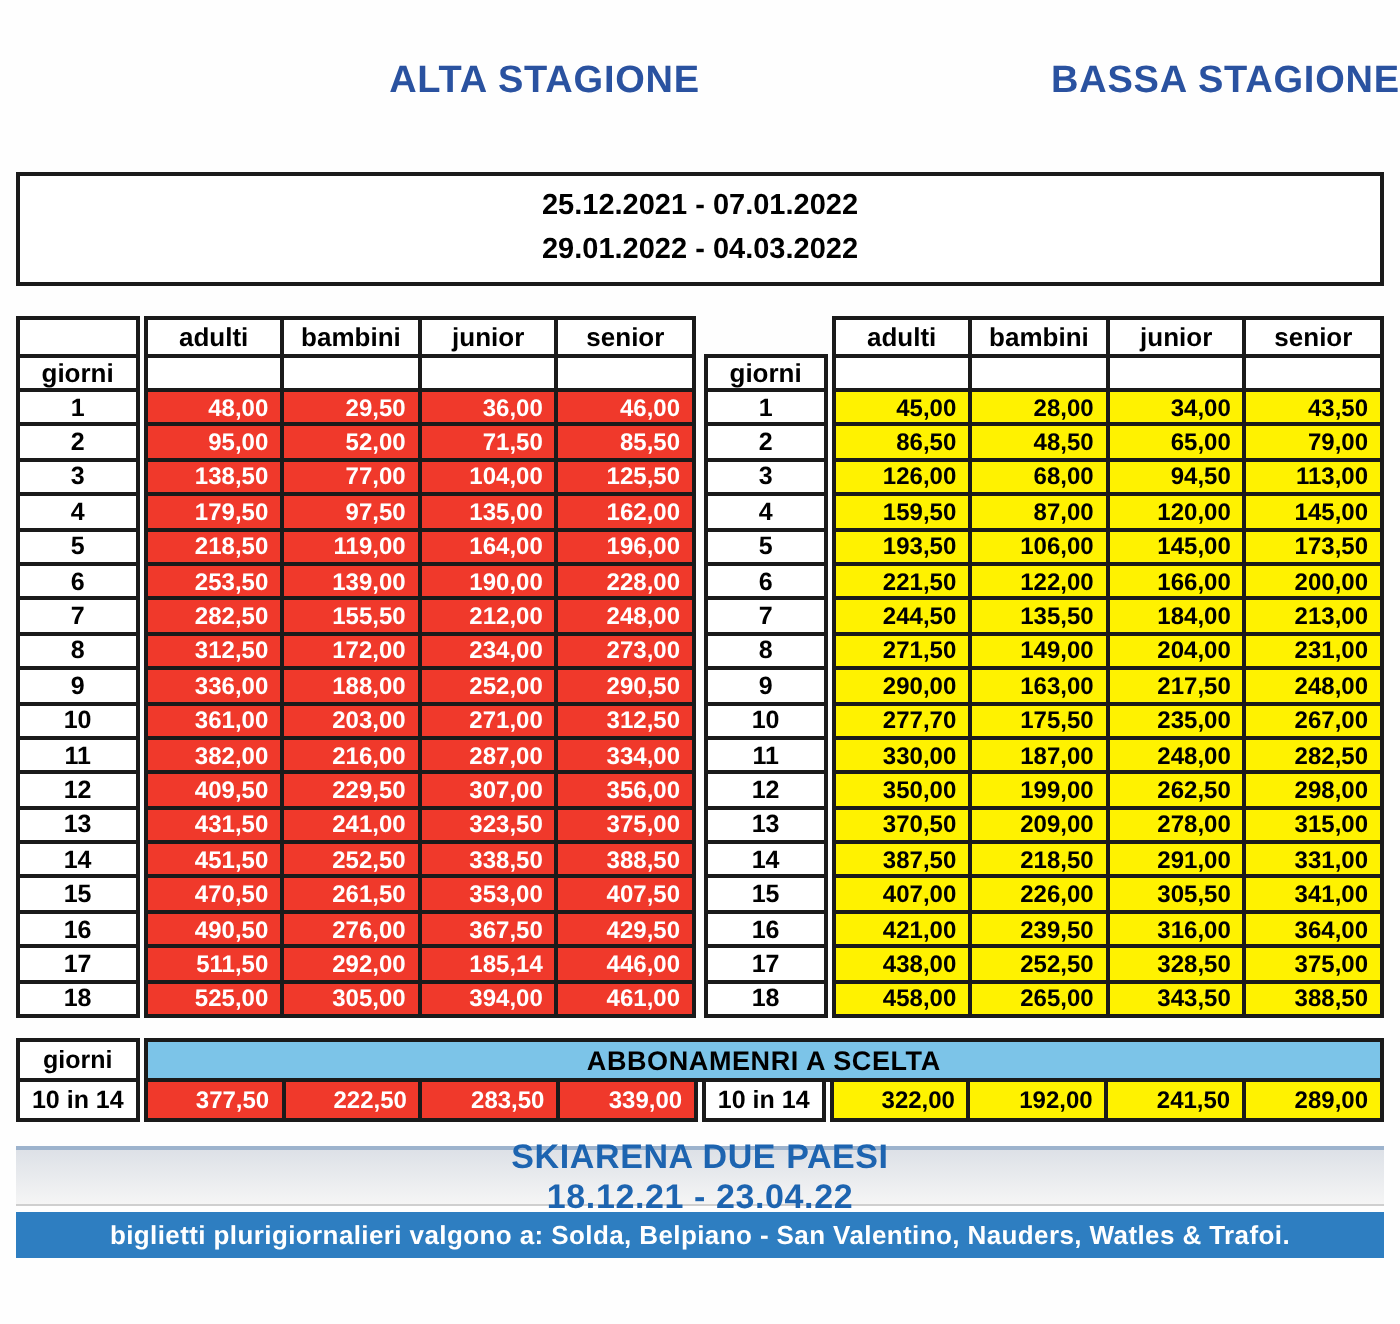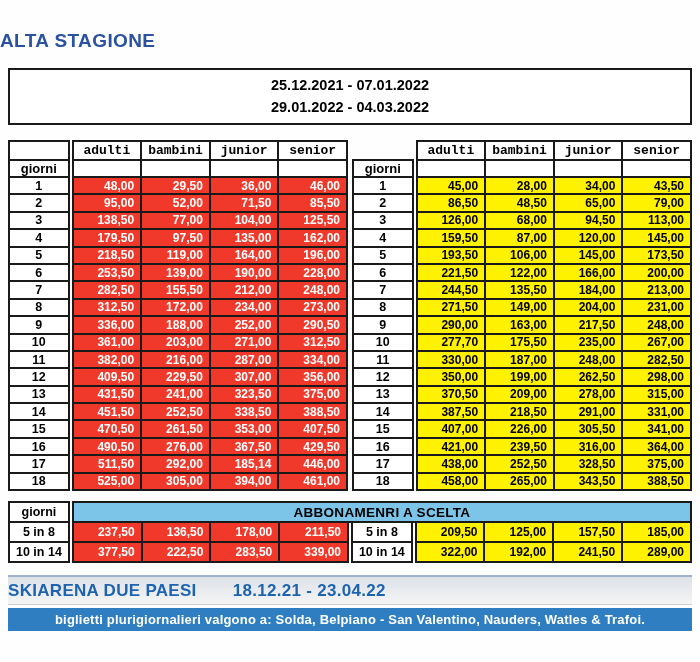--- a/index.html
+++ b/index.html
@@ -1,57 +1,58 @@
 <!DOCTYPE html>
 <html><head>
 <meta charset="utf-8">
 <style>
   html,body{margin:0;padding:0;background:#fff;}
   .page{width:700px;height:662px;background:#fefefe;font-family:"Liberation Sans",sans-serif;color:#000;overflow:hidden;}
 
   .titles{display:flex;padding-top:30px;}
-  .title{flex:1;text-align:left;font-size:19px;font-weight:bold;color:#2a52a0;letter-spacing:.4px;}
-
-  .dates{display:flex;gap:3px;margin:16px 8px 0;}
+  .title{flex:1;text-align:right;font-size:19px;font-weight:bold;color:#2a52a0;letter-spacing:.4px;}
+
+  .dates{display:flex;gap:3px;margin:34px 8px 0;}
   .datebox{flex:1;border:2px solid #1a1a1a;padding:4px 0 5px;background:#fff;}
   .dateline{text-align:center;font-size:14.5px;font-weight:bold;line-height:22px;white-space:nowrap;}
 
   .tables{display:flex;gap:4px;margin:15px 8px 0;}
   table{border-collapse:collapse;table-layout:fixed;}
   .c-g{width:60px}.c-s{width:4px}.c-d{width:69px}
   td,th{padding:0;font-weight:bold;vertical-align:middle;}
   .b{border:2px solid #1a1a1a;background:#fff;}
   .sp{border:none;background:transparent;}
   .noborder{border:none;background:transparent;}
-  th.b{font-size:13px;height:17px;text-align:center;font-weight:bold;font-family:Liberation Mono, monospace;}
+  th.b{font-size:13px;height:17px;text-align:center;font-weight:bold;}
   .giorni-cell{font-size:13px;text-align:center;height:13px;}
   .day{font-size:12.5px;text-align:center;height:15.4px;}
   .red{background:#f0392b;color:#fff;text-align:right;padding-right:6px;font-size:12px;}
   .yel{background:#fff200;color:#000;text-align:right;padding-right:6px;font-size:12px;}
 
   .t-bottom{margin:10px 8px 0;}
   .t-bottom td{height:18px;}
   .blue-h{background:#7cc4e8;font-size:13.5px;text-align:center;letter-spacing:.3px;margin-top:11px;}
   .lbl{font-size:12.5px;text-align:center;}
 
   .ski-band{margin:12px 8px 0;height:27px;background:linear-gradient(180deg,#dde1e7,#f5f5f5);
     border-top:2px solid #9db3cd;border-bottom:1px solid #cfcfcf;
-    display:flex;align-items:center;gap:36px;
-    font-weight:bold;font-size:17px;color:#1d64b0;letter-spacing:.3px;}
+    display:flex;align-items:center;justify-content:center;
+    font-weight:bold;font-size:17px;color:#1d64b0;letter-spacing:.3px;flex-direction:column;}
   .note-banner{margin:3px 8px 0;height:23px;background:#2e7ec1;color:#ffffff;
     display:flex;align-items:center;justify-content:center;
     font-weight:bold;font-size:13px;letter-spacing:.2px;white-space:nowrap;}
 </style>
 </head>
 <body>
 
 <div class="page">
 
   <div class="titles">
     <div class="title">ALTA STAGIONE</div>
+    <div class="title">BASSA STAGIONE</div>
   </div>
 
   <div class="dates">
     <div class="datebox">
       <div class="dateline">25.12.2021 - 07.01.2022</div>
       <div class="dateline">29.01.2022 - 04.03.2022</div>
     </div>
   </div>
 
   <div class="tables">
@@ -462,35 +463,20 @@
     </colgroup>
     <thead>
       <tr>
         <td class="b lbl">giorni</td>
         <td class="sp"></td>
         <td class="b blue-h" colspan="11">ABBONAMENRI A SCELTA</td>
       </tr>
     </thead>
     <tbody>
 
-        <tr>
-          <td class="b lbl">5 in 8</td>
-          <td class="sp"></td>
-          <td class="b red">237,50</td>
-          <td class="b red">136,50</td>
-          <td class="b red">178,00</td>
-          <td class="b red">211,50</td>
-          <td class="sp"></td>
-          <td class="b lbl">5 in 8</td>
-          <td class="sp"></td>
-          <td class="b yel">209,50</td>
-          <td class="b yel">125,00</td>
-          <td class="b yel">157,50</td>
-          <td class="b yel">185,00</td>
-        </tr>
 
         <tr>
           <td class="b lbl">10 in 14</td>
           <td class="sp"></td>
           <td class="b red">377,50</td>
           <td class="b red">222,50</td>
           <td class="b red">283,50</td>
           <td class="b red">339,00</td>
           <td class="sp"></td>
           <td class="b lbl">10 in 14</td>

